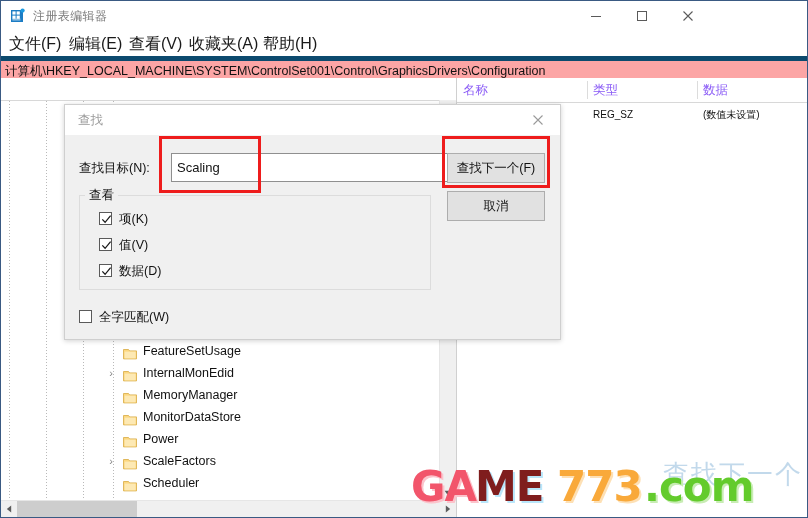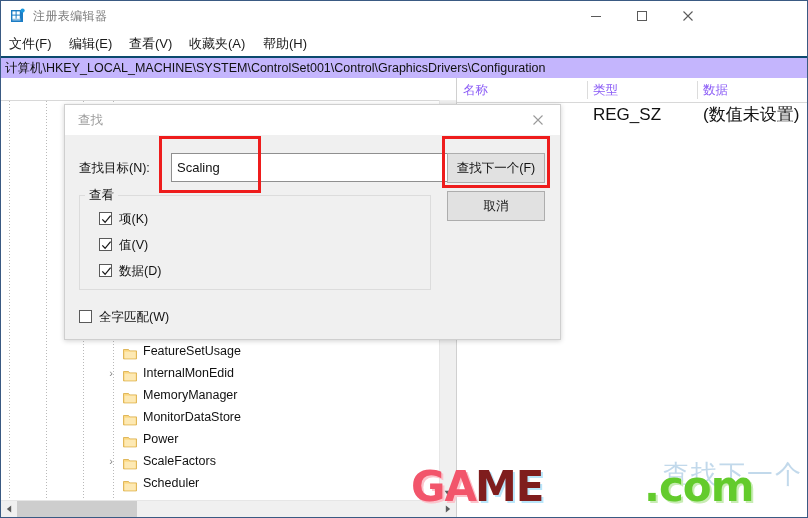--- a/index.html
+++ b/index.html
@@ -16,26 +16,26 @@
   .tb-icon{position:absolute;left:9px;top:7px;width:16px;height:16px;}
   .tb-title{position:absolute;left:32px;top:7px;font-size:12px;color:#7b7b7b;
             letter-spacing:.4px;line-height:16px;}
   .tb-btns{position:absolute;right:0;top:0;height:30px;display:flex;}
   .tb-btn{width:46px;height:30px;display:flex;align-items:center;justify-content:center;
           color:#5a5a5a;font-size:13px;line-height:1;}
   .tb-btn svg{display:block;}
 
   
   .menubar{position:absolute;left:0;top:30px;width:806px;height:25px;background:#ffffff;}
-  .menu-item{position:absolute;top:4px;font-size:13px;color:#1a1a1a;line-height:17px;
+  .menu-item{position:absolute;top:4px;font-size:16px;color:#1a1a1a;line-height:17px;
              padding:0 2px;white-space:nowrap;}
 
   
   .addrbar{position:absolute;left:0;top:55px;width:806px;height:21px;
-           background:#c4b5fd;border-top:2px solid #0c4a6e;border-bottom:1px solid #cfcfcf;}
+           background:#fca5a5;border-top:5px solid #0c4a6e;border-bottom:1px solid #cfcfcf;}
   .addr-text{position:absolute;left:4px;top:2px;font-size:12.5px;color:#111;
              white-space:nowrap;line-height:17px;}
 
   
   .tree-pane{position:absolute;left:0;top:77px;width:455px;bottom:0;background:#ffffff;overflow:hidden;}
   .tree-head{position:absolute;left:0;top:0;width:455px;height:22px;background:#ffffff;
              border-bottom:1px solid #d8d8d8;}
   .list-pane{position:absolute;left:456px;top:77px;right:0;bottom:0;background:#ffffff;}
   .pane-split{position:absolute;left:455px;top:77px;width:1px;bottom:0;background:#d0d0d0;}
 
@@ -62,21 +62,21 @@
            display:flex;align-items:center;justify-content:center;color:#555;font-size:8px;}
   .hs-left{left:0}.hs-right{right:0}
   .hs-thumb{position:absolute;top:0;left:16px;width:120px;height:16px;background:#cdcdcd;}
 
   
   .lhead{position:absolute;left:0;top:0;right:0;height:24px;background:#ffffff;
          border-bottom:1px solid #d8d8d8;}
   .lcol{position:absolute;top:0;height:24px;line-height:24px;font-size:12.5px;color:#8b5cf6;
         padding-left:6px;box-sizing:border-box;}
   .lcol-sep{position:absolute;top:3px;width:1px;height:18px;background:#dcdcdc;}
-  .lrow{position:absolute;left:0;right:0;height:21px;line-height:21px;font-size:17px;color:#111;}
+  .lrow{position:absolute;left:0;right:0;height:21px;line-height:21px;font-size:10px;color:#111;}
   .lcell{position:absolute;top:0;line-height:21px;white-space:nowrap;}
 
   
   .dlg{position:absolute;left:63px;top:103px;width:495px;height:234px;
        background:#f0f0f0;border:1px solid #cfcfcf;box-shadow:0 1px 5px rgba(0,0,0,.18);}
   .dlg-tbar{position:absolute;left:0;top:0;right:0;height:30px;background:#ffffff;}
   .dlg-title{position:absolute;left:13px;top:7px;font-size:12.5px;color:#9a9a9a;line-height:16px;}
   .dlg-close{position:absolute;right:0;top:0;width:44px;height:30px;
              display:flex;align-items:center;justify-content:center;color:#9a9a9a;}
   .dlg-body{position:absolute;left:0;top:30px;right:0;bottom:0;background:#f0f0f0;}
@@ -374,16 +374,17 @@
     </div>
   </div>
 
   <div class="redbox" style="left:158px;top:135px;width:102px;height:57px"></div>
   <div class="redbox" style="left:441px;top:135px;width:108px;height:52px"></div>
 
   <div class="wm">
     <span class="wm-ghost">查找下一个</span>
     <span class="wm-txt" style="left:2px;color:#f2556b;text-shadow:2px 2px 0 #fbc3cb">GA</span>
     <span class="wm-txt" style="left:66px;color:#7f1d1d;text-shadow:2px 2px 0 #b9e6fa">ME</span>
+    <span class="wm-txt" style="left:148px;color:#f9a93a;text-shadow:2px 2px 0 #fde0b5">773</span>
     <span class="wm-txt" style="left:235px;color:#63cb2c;text-shadow:2px 2px 0 #c8ecb4">.com</span>
   </div>
 
 </div>
 
 </body></html>

